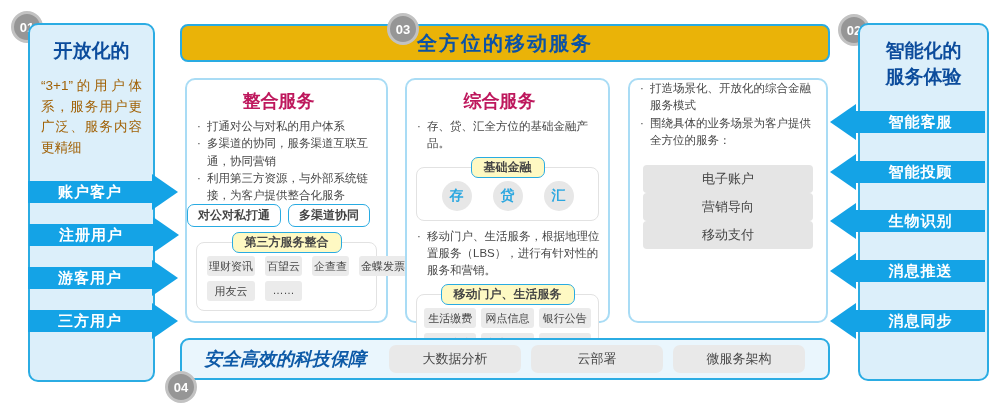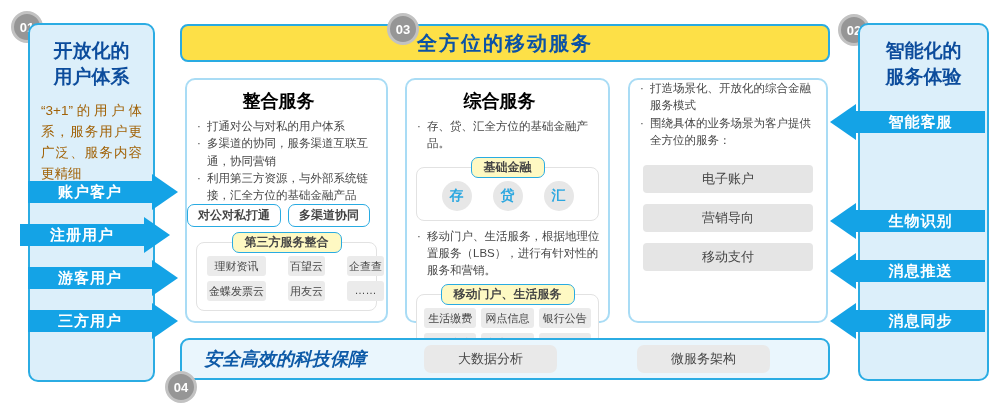--- a/index.html
+++ b/index.html
@@ -20,72 +20,71 @@
   .arrow{position:absolute;height:36px;z-index:3;}
   .arrow .band{position:absolute;top:7px;height:22px;background:#14a3e6;display:flex;align-items:center;justify-content:center;
                color:#ffffff;font-weight:bold;font-size:15px;letter-spacing:1px;}
   .arrow .head{position:absolute;top:0;width:0;height:0;border-top:18px solid transparent;border-bottom:18px solid transparent;}
   .arrow-right .band{left:0;width:124px;}
   .arrow-right .head{left:124px;border-left:26px solid #14a3e6;}
   .arrow-left  .band{left:26px;right:0;}
   .arrow-left  .head{left:0;border-right:26px solid #14a3e6;}
 
   
-  .hbar{position:absolute;left:180px;top:24px;width:650px;height:38px;background:#fde047;border:2px solid #29abe2;
+  .hbar{position:absolute;left:180px;top:24px;width:650px;height:38px;background:#eab308;border:2px solid #29abe2;
         border-radius:8px;display:flex;align-items:center;justify-content:center;z-index:2;box-sizing:border-box;}
   .hbar .t{font-weight:bold;font-size:20px;color:#0b52a6;letter-spacing:2px;}
   .bbar{position:absolute;left:180px;top:338px;width:650px;height:42px;background:#eaf6fd;border:2px solid #2bace3;
         border-radius:9px;display:flex;align-items:center;z-index:4;box-sizing:border-box;padding:0 18px 0 22px;}
   .bbar .t{font-weight:bold;font-size:18px;color:#0e5aa7;white-space:nowrap;font-style:italic;}
   .bbar .chips{flex:1;display:flex;justify-content:space-around;margin-left:18px;}
   .bbar .chip{background:#e9e9e9;border-radius:7px;padding:5px 0;width:31%;text-align:center;font-size:13px;color:#474747;}
 
   
   .col{position:absolute;top:78px;height:245px;background:#ffffff;border:2px solid #a9dcf5;border-radius:10px;z-index:2;box-sizing:border-box;}
-  .col-title{text-align:center;font-weight:bold;font-size:18px;color:#000000;margin:9px 16px 5px 0;}
+  .col-title{text-align:center;font-weight:bold;font-size:18px;color:#be185d;margin:9px 16px 5px 0;}
   .bullets{margin:0 8px 0 10px;}
   .bullet{display:flex;font-size:11.5px;line-height:1.5;color:#474747;}
   .bullet .dot{width:10px;flex:none;}
   .pill-row{display:flex;justify-content:flex-start;gap:7px;margin-top:0;}
   .pill{background:#ffffff;border:1.5px solid #29abe2;border-radius:7px;padding:2px 10px;font-size:12px;font-weight:bold;color:#454545;white-space:nowrap;}
   .group{position:relative;margin:15px 9px 0 9px;border:1.5px solid #e2e2e2;border-radius:8px;background:#ffffff;}
   .group-label{position:absolute;top:-11px;left:50%;transform:translateX(-50%);background:#fef9c3;border:1.5px solid #29abe2;
                border-radius:7px;padding:1px 12px;font-size:12px;font-weight:bold;color:#454545;white-space:nowrap;z-index:3;}
-  .chips2{display:grid;grid-template-columns:1fr 1fr 1fr;gap:5px 22px;padding:13px 10px 9px 10px;}
+  .chips2{display:grid;grid-template-columns:1fr 1fr 1fr 1fr;gap:5px 10px;padding:13px 10px 9px 10px;}
   .chips3{display:grid;grid-template-columns:1fr 1fr 1fr;gap:5px 5px;padding:13px 7px 9px 7px;}
   .gchip{background:#ebebeb;border-radius:3px;padding:2.5px 2px;text-align:center;font-size:11px;color:#474747;white-space:nowrap;}
   .circle-row{display:flex;justify-content:space-around;padding:13px 14px 9px 14px;}
   .circle{width:30px;height:30px;border-radius:50%;background:#e7e7e7;display:flex;align-items:center;justify-content:center;
           color:#2ba7e0;font-weight:bold;font-size:14px;}
-  .bar-list{margin:16px 13px 0 13px;display:flex;flex-direction:column;gap:11px;}
+  .bar-list{margin:16px 13px 0 13px;display:flex;flex-direction:column;}
   .gbar{background:#e5e5e5;border-radius:4px;padding:5px 0;text-align:center;font-size:13px;color:#474747;}
 </style>
 </head>
 <body>
 
 <div class="stage">
 
   <div class="badge low" style="left:11px;top:11px;">01</div>
   <div class="badge low" style="left:838px;top:14px;">02</div>
   <div class="badge high" style="left:387px;top:13px;">03</div>
   <div class="badge high" style="left:165px;top:371px;">04</div>
 
   <div class="side-panel" style="left:28px;top:23px;width:123px;height:355px;">
     <div class="panel-title">
       <div>开放化的</div>
-      <div>用户体系</div>
     </div>
     <div class="panel-body">“3+1”的用户体系，服务用户更广泛、服务内容更精细</div>
   </div>
 
   <div class="arrow arrow-right" style="left:28px;top:174px;width:150px;">
     <div class="band">账户客户</div>
       <div class="head"></div>
   </div>
-  <div class="arrow arrow-right" style="left:20px;top:217px;width:150px;text-align:right;">
+  <div class="arrow arrow-right" style="left:29px;top:217px;width:150px;text-align:right;">
     <div class="band">注册用户</div>
       <div class="head"></div>
   </div>
   <div class="arrow arrow-right" style="left:28px;top:260px;width:150px;">
     <div class="band">游客用户</div>
       <div class="head"></div>
   </div>
   <div class="arrow arrow-right" style="left:28px;top:303px;width:150px;">
     <div class="band">三方用户</div>
       <div class="head"></div>
@@ -95,20 +94,24 @@
     <div class="panel-title">
       <div>智能化的</div>
       <div>服务体验</div>
     </div>
   </div>
 
   <div class="arrow arrow-left" style="left:830px;top:104px;width:155px;">
     <div class="head"></div>
       <div class="band">智能客服</div>
   </div>
+  <div class="arrow arrow-left" style="left:830px;top:154px;width:155px;">
+    <div class="head"></div>
+      <div class="band">智能投顾</div>
+  </div>
   <div class="arrow arrow-left" style="left:830px;top:203px;width:155px;">
     <div class="head"></div>
       <div class="band">生物识别</div>
   </div>
   <div class="arrow arrow-left" style="left:830px;top:253px;width:155px;">
     <div class="head"></div>
       <div class="band">消息推送</div>
   </div>
   <div class="arrow arrow-left" style="left:830px;top:303px;width:155px;">
     <div class="head"></div>
@@ -125,21 +128,21 @@
       <div class="bullet">
           <span class="dot">·</span>
           <span>打通对公与对私的用户体系</span>
         </div>
       <div class="bullet">
           <span class="dot">·</span>
           <span>多渠道的协同，服务渠道互联互通，协同营销</span>
         </div>
       <div class="bullet">
           <span class="dot">·</span>
-          <span>利用第三方资源，与外部系统链接，汇全方位的基础金融产品</span>
+          <span>利用第三方资源，与外部系统链接，为客户提供整合化服务</span>
         </div>
     </div>
     <div class="pill-row">
       <span class="pill">对公对私打通</span>
       <span class="pill">多渠道协同</span>
     </div>
     <div class="group">
       <span class="group-label">第三方服务整合</span>
       <div class="chips2">
         <span class="gchip">理财资讯</span>
@@ -202,17 +205,18 @@
       <div class="gbar">电子账户</div>
       <div class="gbar">营销导向</div>
       <div class="gbar">移动支付</div>
     </div>
   </div>
 
   <div class="bbar">
     <span class="t">安全高效的科技保障</span>
     <div class="chips">
       <span class="chip">大数据分析</span>
+      <span class="chip">云部署</span>
       <span class="chip">微服务架构</span>
     </div>
   </div>
 
 </div>
 
 </body></html>

